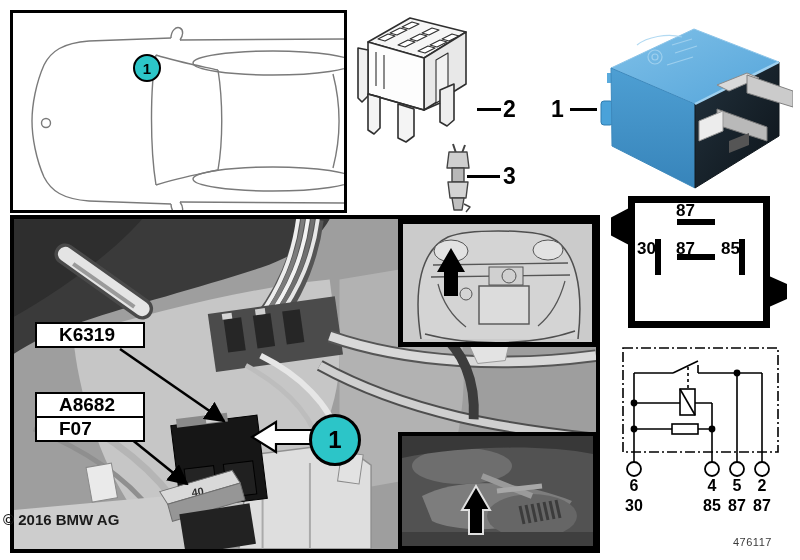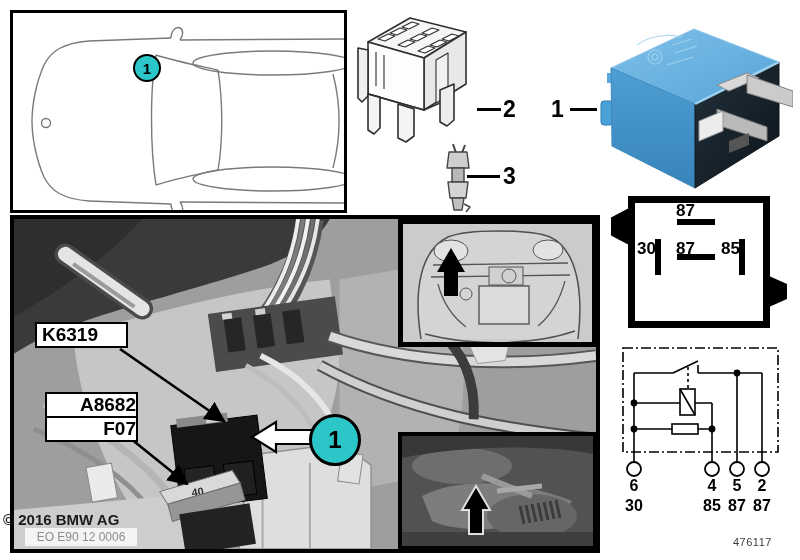--- a/index.html
+++ b/index.html
@@ -25,21 +25,21 @@
   .pintab{position:absolute;background:#000;}
   .pintab.l{left:-24px;top:5px;width:18px;height:37px;clip-path:polygon(100% 0,100% 100%,0 74%,0 26%);}
   .pintab.r{right:-24px;bottom:14px;width:18px;height:31px;clip-path:polygon(0 0,0 100%,100% 74%,100% 26%);}
 
   
   .photo{left:10px;top:215px;width:582px;height:330px;border:4px solid #000;background:#9e9e9e;}
   .photo > svg.scene{position:absolute;left:0;top:0;width:582px;height:330px;}
   .photo > svg.anno{position:absolute;left:0;top:0;width:582px;height:330px;z-index:6;}
   .lblgrp{position:absolute;z-index:7;}
   .lblrow{width:84px;height:22px;background:#fff;border:2px solid #000;margin-top:-2px;
-          font-weight:bold;font-size:19px;line-height:22px;padding-left:5px;color:#000;}
+          font-weight:bold;font-size:19px;line-height:22px;padding-left:22px;color:#000;}
   .lblrow:first-child{margin-top:0;}
   .badge.photo1{left:295px;top:195px;width:46px;height:46px;font-size:24px;border-width:3px;z-index:8;}
   .inset{position:absolute;background:#cacaca;z-index:5;}
   .inset svg{display:block;width:100%;height:100%;}
   .inset.top{left:384px;top:0px;width:189px;height:118px;border:5px solid #000;}
   .inset.bot{left:384px;top:213px;width:191px;height:110px;border:4px solid #000;background:#565656;}
   .refstrip{position:absolute;left:11px;top:309px;width:112px;height:18px;background:#f4f4f4;
             color:#8d8d8d;font-size:12px;line-height:18px;text-align:center;z-index:7;}
 
   .copyright{left:3px;top:511px;font-weight:bold;font-size:15px;color:#1a1a1a;z-index:9;}
@@ -275,21 +275,21 @@
         </marker>
       </defs>
       <path d="M106,130 L210,202" stroke="#000" stroke-width="2.6" marker-end="url(#arrow)"></path>
       <path d="M106,211 L173,265" stroke="#000" stroke-width="2.6" marker-end="url(#arrow)"></path>
       <polygon points="238,218 262,203 262,211 304,211 304,225 262,225 262,233" fill="#fff" stroke="#000" stroke-width="2.2"></polygon>
     </svg>
 
     <div class="lblgrp" style="left:21px;top:103px;">
       <div class="lblrow">K6319</div>
     </div>
-    <div class="lblgrp" style="left:31px;top:173px;text-align:right;">
+    <div class="lblgrp" style="left:21px;top:173px;">
       <div class="lblrow">A8682</div>
       <div class="lblrow">F07</div>
     </div>
 
     <div class="badge photo1">
       <span>1</span>
     </div>
 
     <div class="inset top">
       <svg viewBox="0 0 189 118">
@@ -316,19 +316,18 @@
         <ellipse cx="130" cy="80" rx="45" ry="22" fill="#666"></ellipse>
         <path d="M80,40 L130,60" stroke="#9a9a9a" stroke-width="6"></path>
         <path d="M95,55 L140,50" stroke="#a8a8a8" stroke-width="5"></path>
         <path d="M118,70 l4,18 M124,69 l4,18 M130,68 l4,18 M136,67 l4,18 M142,66 l4,18 M148,65 l4,18 M154,64 l4,18" stroke="#3c3c3c" stroke-width="3"></path>
         <path d="M0,0 L191,0 L191,18 C140,8 60,10 0,22 Z" fill="#383838"></path>
         <rect x="0" y="96" width="191" height="14" fill="#3f3f3f"></rect>
         <polygon points="74,50 88,74 81,74 81,98 67,98 67,74 60,74" fill="#000" stroke="#e0e0e0" stroke-width="2"></polygon>
       </svg>
     </div>
 
-    <div class="refstrip">EO E90 12 0006</div>
   </div>
 
   <div class="abs copyright">© 2016 BMW AG</div>
   <div class="abs docnum">476117</div>
 
 </div>
 
 </body></html>

